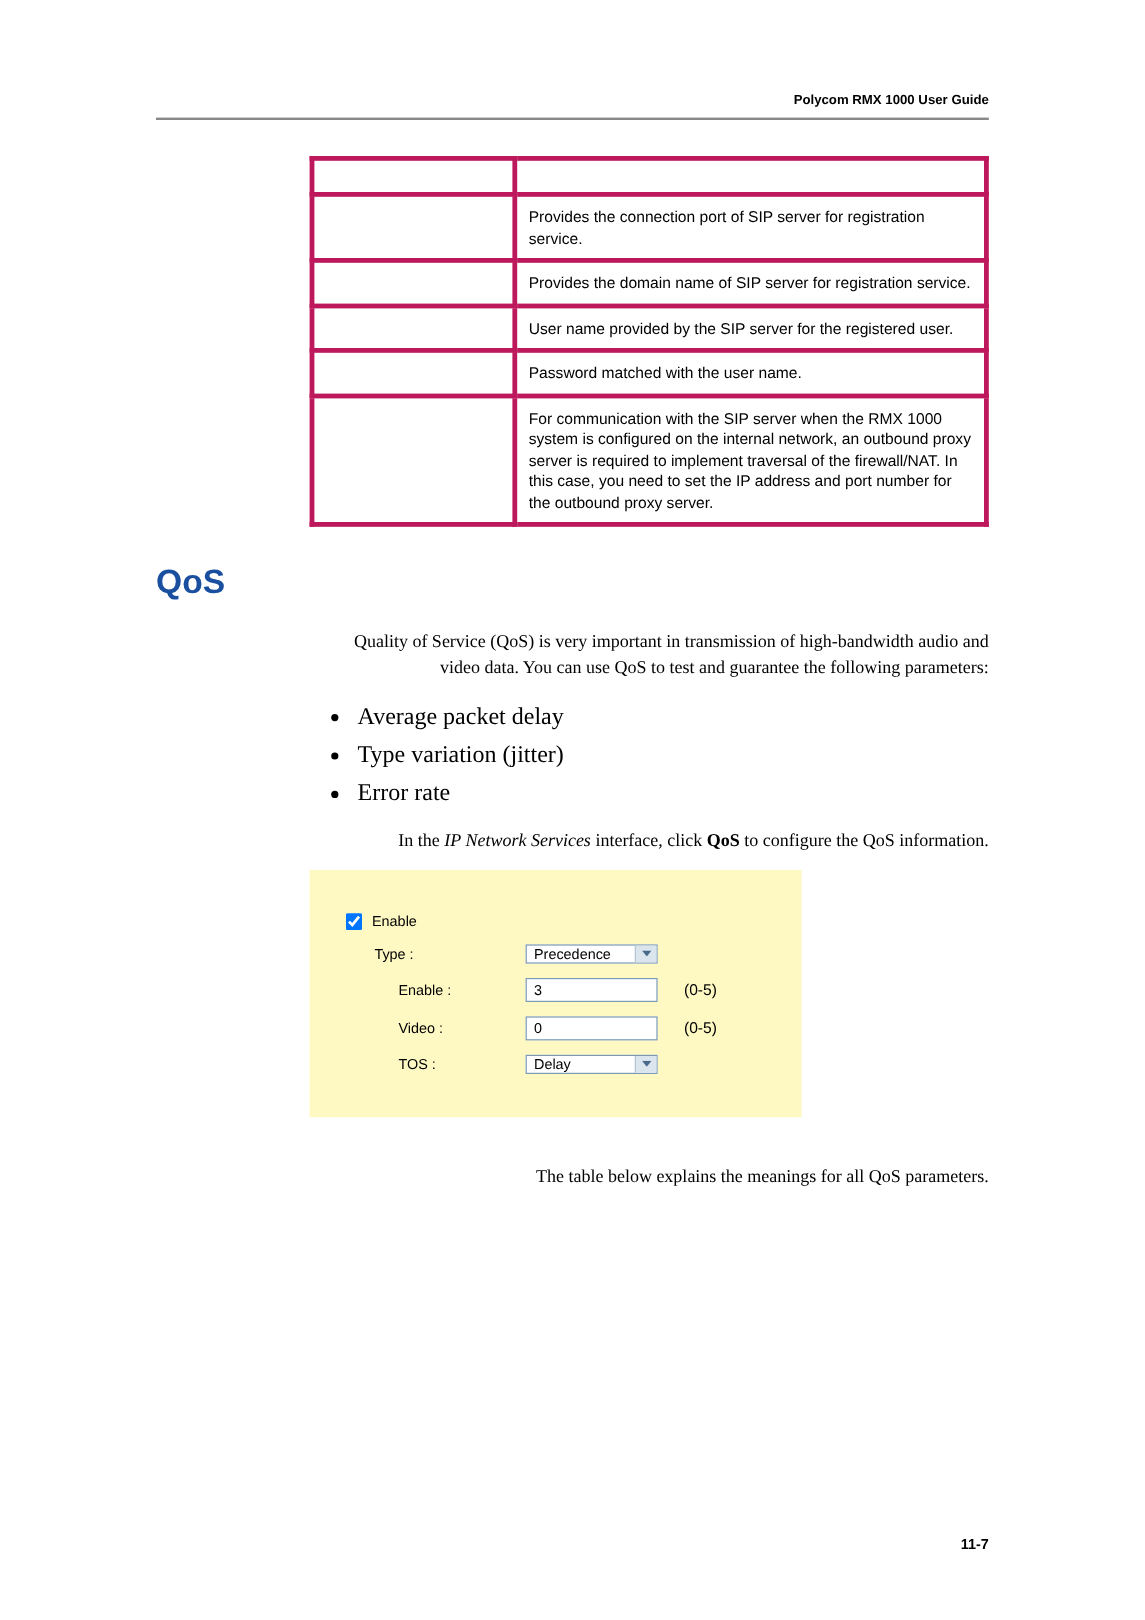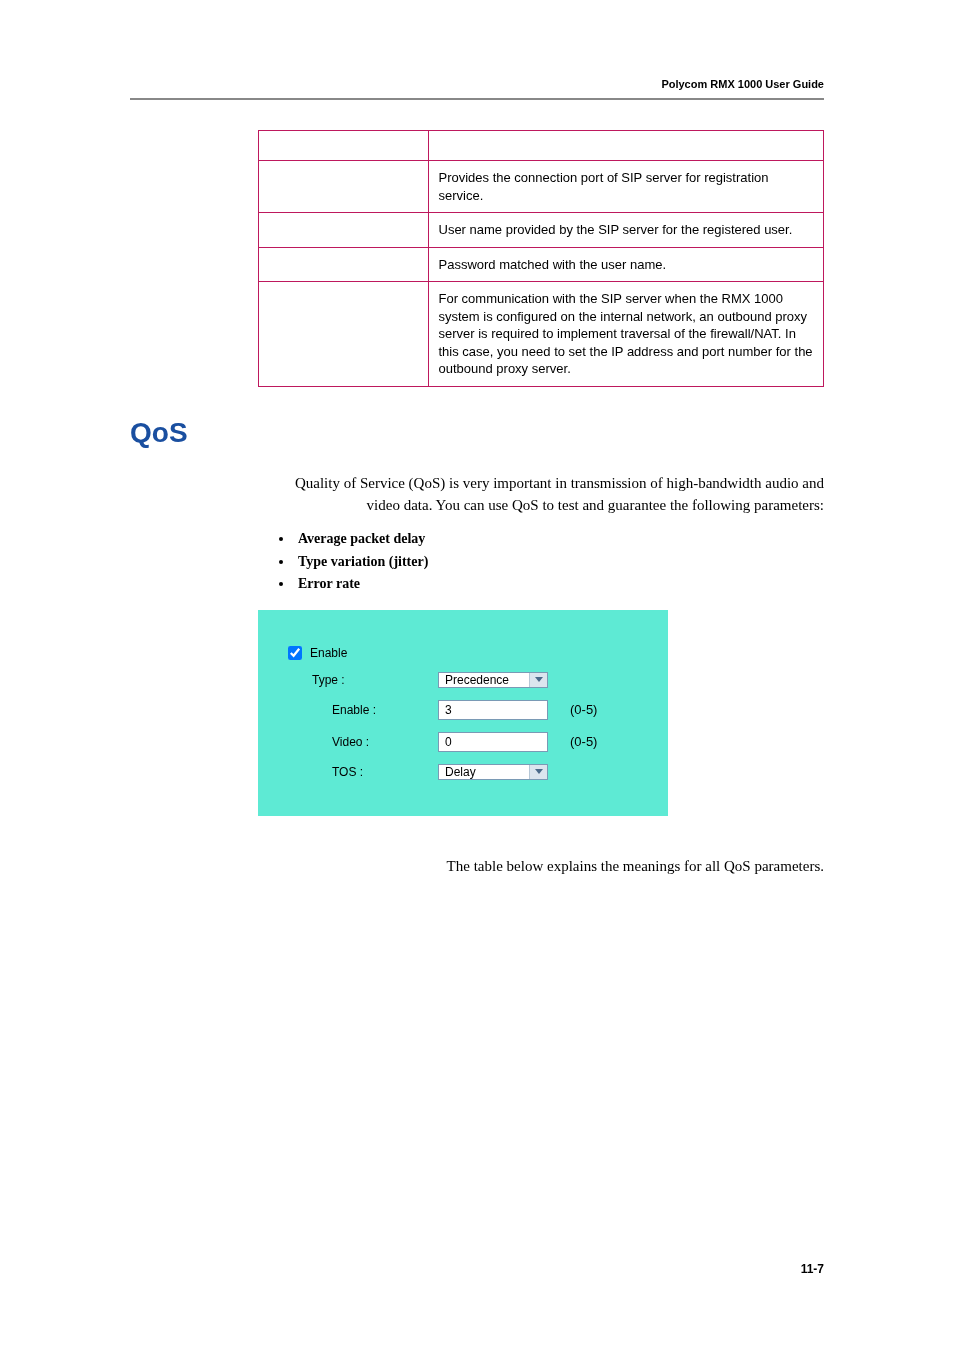--- a/index.html
+++ b/index.html
@@ -28,21 +28,21 @@
     }
     .content {
       margin-left: 128px;
     }
     table.params {
       border-collapse: collapse;
       width: 100%;
       margin-bottom: 30px;
     }
     table.params td, table.params th {
-      border: 1px solid #be185d;
+      border: 4px solid #be185d;
       padding: 8px 10px;
       font-size: 13px;
       text-align: left;
       vertical-align: top;
       line-height: 1.35;
     }
     table.params th {
       height: 30px;
     }
     table.params .col1 {
@@ -63,29 +63,28 @@
       margin-bottom: 12px;
       text-align: right;
     }
     ul.bullets {
       list-style: disc;
       margin-left: 36px;
       margin-bottom: 14px;
     }
     ul.bullets li {
       font-family: "Book Antiqua", Palatino, serif;
-      font-size: 14px;
+      font-size: 20px;
       line-height: 1.6;
       padding-left: 4px;
-      font-weight: bold;
     }
     .italic { font-style: italic; }
     .bold { font-weight: bold; }
     .qos-panel {
-      background: #5eead4;
+      background: #fef9c3;
       padding: 24px 24px 24px 30px;
       width: 410px;
       margin-top: 10px;
       margin-bottom: 40px;
     }
     .qos-row {
       display: flex;
       align-items: center;
       margin: 12px 0;
     }
@@ -134,21 +133,21 @@
       font-size: 12px;
       padding: 0 6px;
       font-family: Arial, sans-serif;
     }
     .range-hint {
       font-size: 13px;
       margin-left: 22px;
     }
     .page-num {
       position: absolute;
-      bottom: 74px;
+      bottom: 56px;
       right: 130px;
       font-size: 12px;
       font-weight: bold;
     }
   </style>
 </head>
 <body>
 
 <div class="page">
   <div class="header-right">Polycom RMX 1000 User Guide</div>
@@ -157,20 +156,24 @@
   <div class="content">
     <table class="params">
       <tbody>
           <tr>
             <th class="col1"></th>
             <th></th>
           </tr>
       <tr>
             <td class="col1"></td>
             <td>Provides the connection port of SIP server for registration service.</td>
+          </tr>
+      <tr>
+            <td class="col1"></td>
+            <td>Provides the domain name of SIP server for registration service.</td>
           </tr>
       <tr>
             <td class="col1"></td>
             <td>User name provided by the SIP server for the registered user.</td>
           </tr>
       <tr>
             <td class="col1"></td>
             <td>Password matched with the user name.</td>
           </tr>
       <tr>
@@ -183,20 +186,23 @@
 
   <h1 class="qos">QoS</h1>
 
   <div class="content">
     <p class="body">Quality of Service (QoS) is very important in transmission of high-bandwidth audio and video data. You can use QoS to test and guarantee the following parameters:</p>
     <ul class="bullets">
       <li>Average packet delay</li>
       <li>Type variation (jitter)</li>
       <li>Error rate</li>
     </ul>
+    <p class="body">
+      <span>In the </span><span class="italic">IP Network Services</span><span> interface, click </span><span class="bold">QoS</span><span> to configure the QoS information.</span>
+    </p>
 
     <div class="qos-panel">
       <div class="qos-row">
         <input type="checkbox" class="checkbox" checked="" style="">
         <span style="font-size:12px;">Enable</span>
       </div>
       <div class="qos-row">
         <span class="label indent1">Type :</span>
         <div class="select-field">
           <span class="sel-text">Precedence</span>

